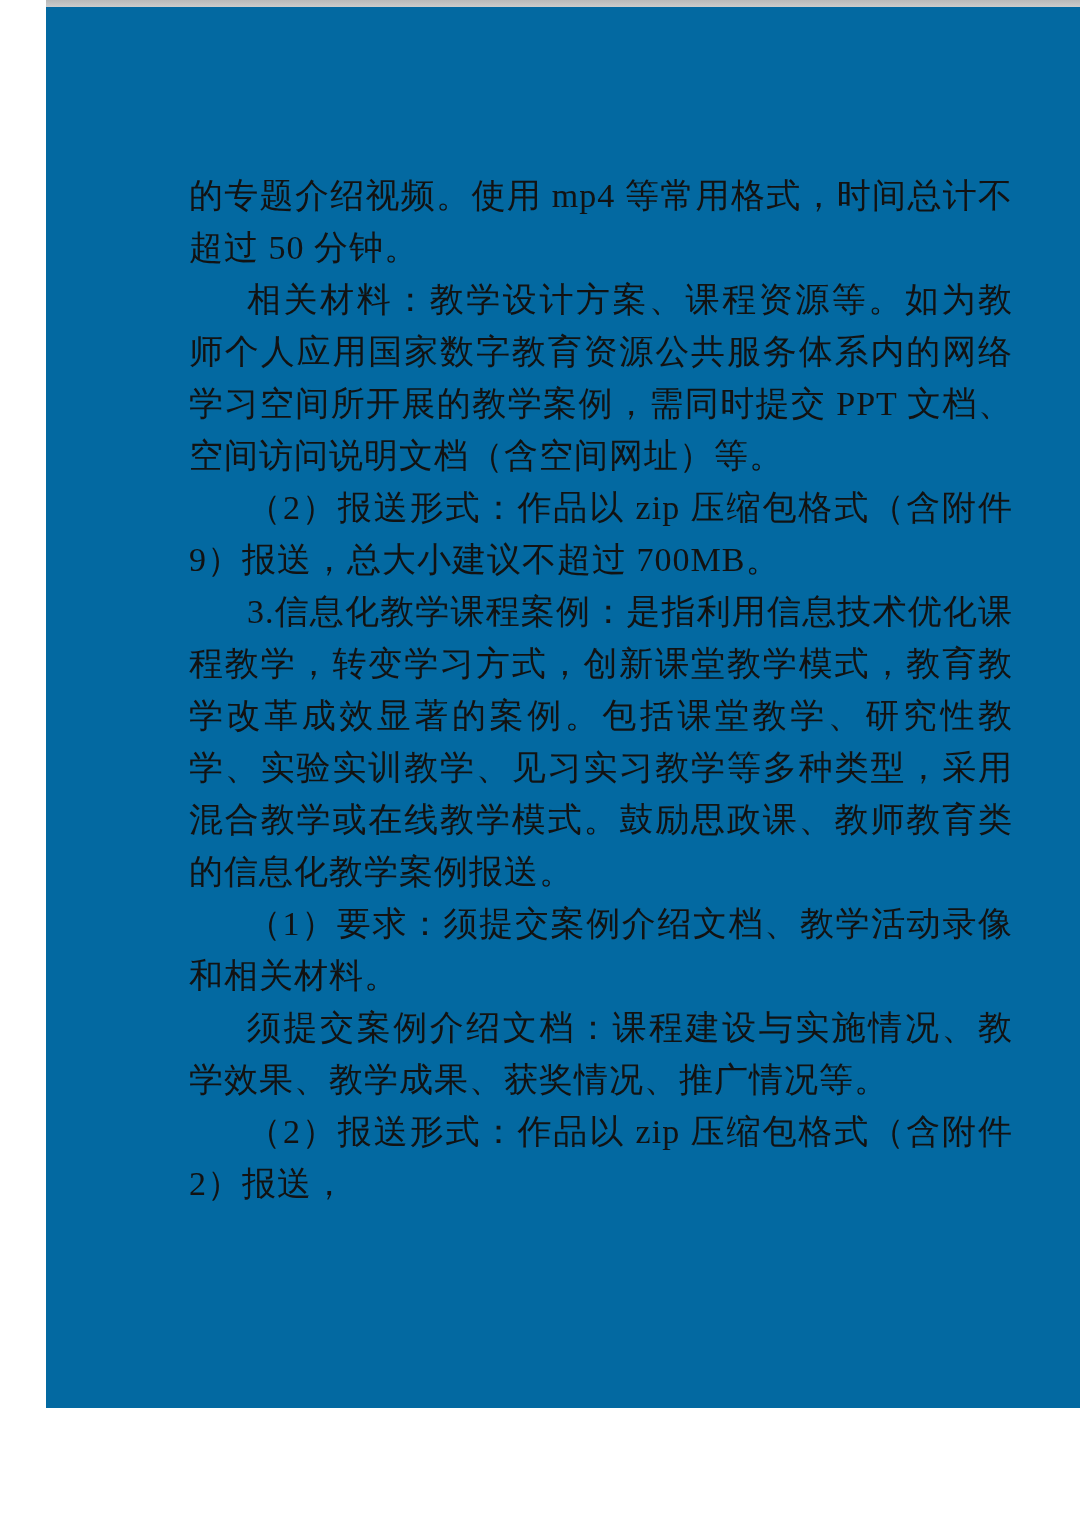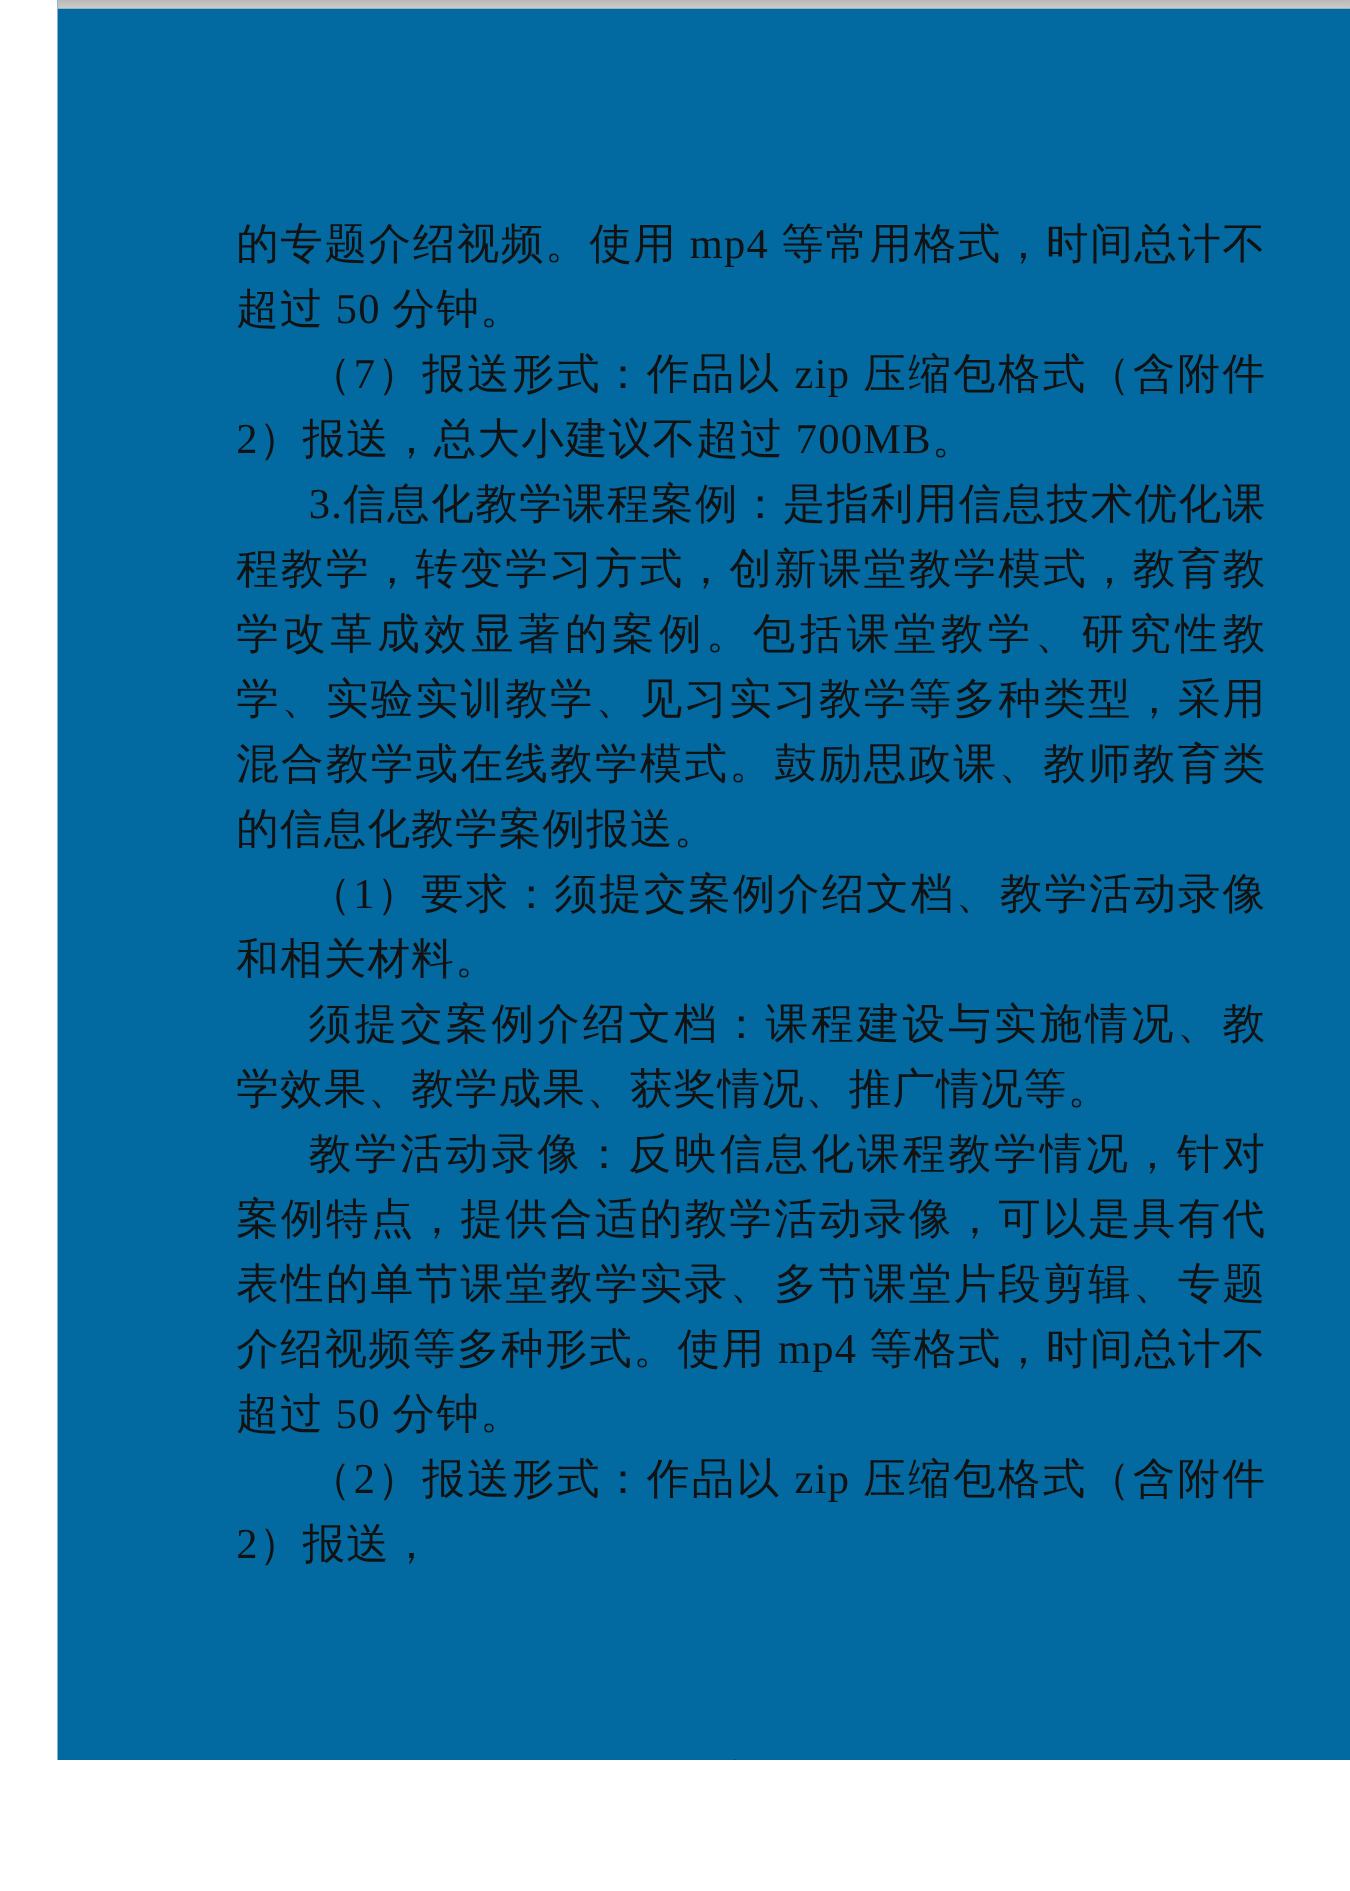--- a/index.html
+++ b/index.html
@@ -53,21 +53,21 @@
     color: #121212;
   }
 </style>
 </head>
 <body>
 
 <div class="page">
   <div class="scan-top-strip"></div>
   <div class="content" id="paragraph-container">
       <p class="para">的专题介绍视频。使用 mp4 等常用格式，时间总计不超过 50 分钟。</p>
-      <p class="para indent">（7）报送形式：作品以 zip 压缩包格式（含附件 2）报送，总大小建议不超过 700MB。</p>
+      <p class="para indent">相关材料：教学设计方案、课程资源等。如为教师个人应用国家数字教育资源公共服务体系内的网络学习空间所开展的教学案例，需同时提交 PPT 文档、空间访问说明文档（含空间网址）等。</p>
+      <p class="para indent">（2）报送形式：作品以 zip 压缩包格式（含附件 9）报送，总大小建议不超过 700MB。</p>
       <p class="para indent">3.信息化教学课程案例：是指利用信息技术优化课程教学，转变学习方式，创新课堂教学模式，教育教学改革成效显著的案例。包括课堂教学、研究性教学、实验实训教学、见习实习教学等多种类型，采用混合教学或在线教学模式。鼓励思政课、教师教育类的信息化教学案例报送。</p>
       <p class="para indent">（1）要求：须提交案例介绍文档、教学活动录像和相关材料。</p>
       <p class="para indent">须提交案例介绍文档：课程建设与实施情况、教学效果、教学成果、获奖情况、推广情况等。</p>
-      <p class="para indent">教学活动录像：反映信息化课程教学情况，针对案例特点，提供合适的教学活动录像，可以是具有代表性的单节课堂教学实录、多节课堂片段剪辑、专题介绍视频等多种形式。使用 mp4 等格式，时间总计不超过 50 分钟。</p>
       <p class="para indent">（2）报送形式：作品以 zip 压缩包格式（含附件 2）报送，</p>
     </div>
   <div class="page-number">- 4 -</div>
 </div>
 
 </body></html>

